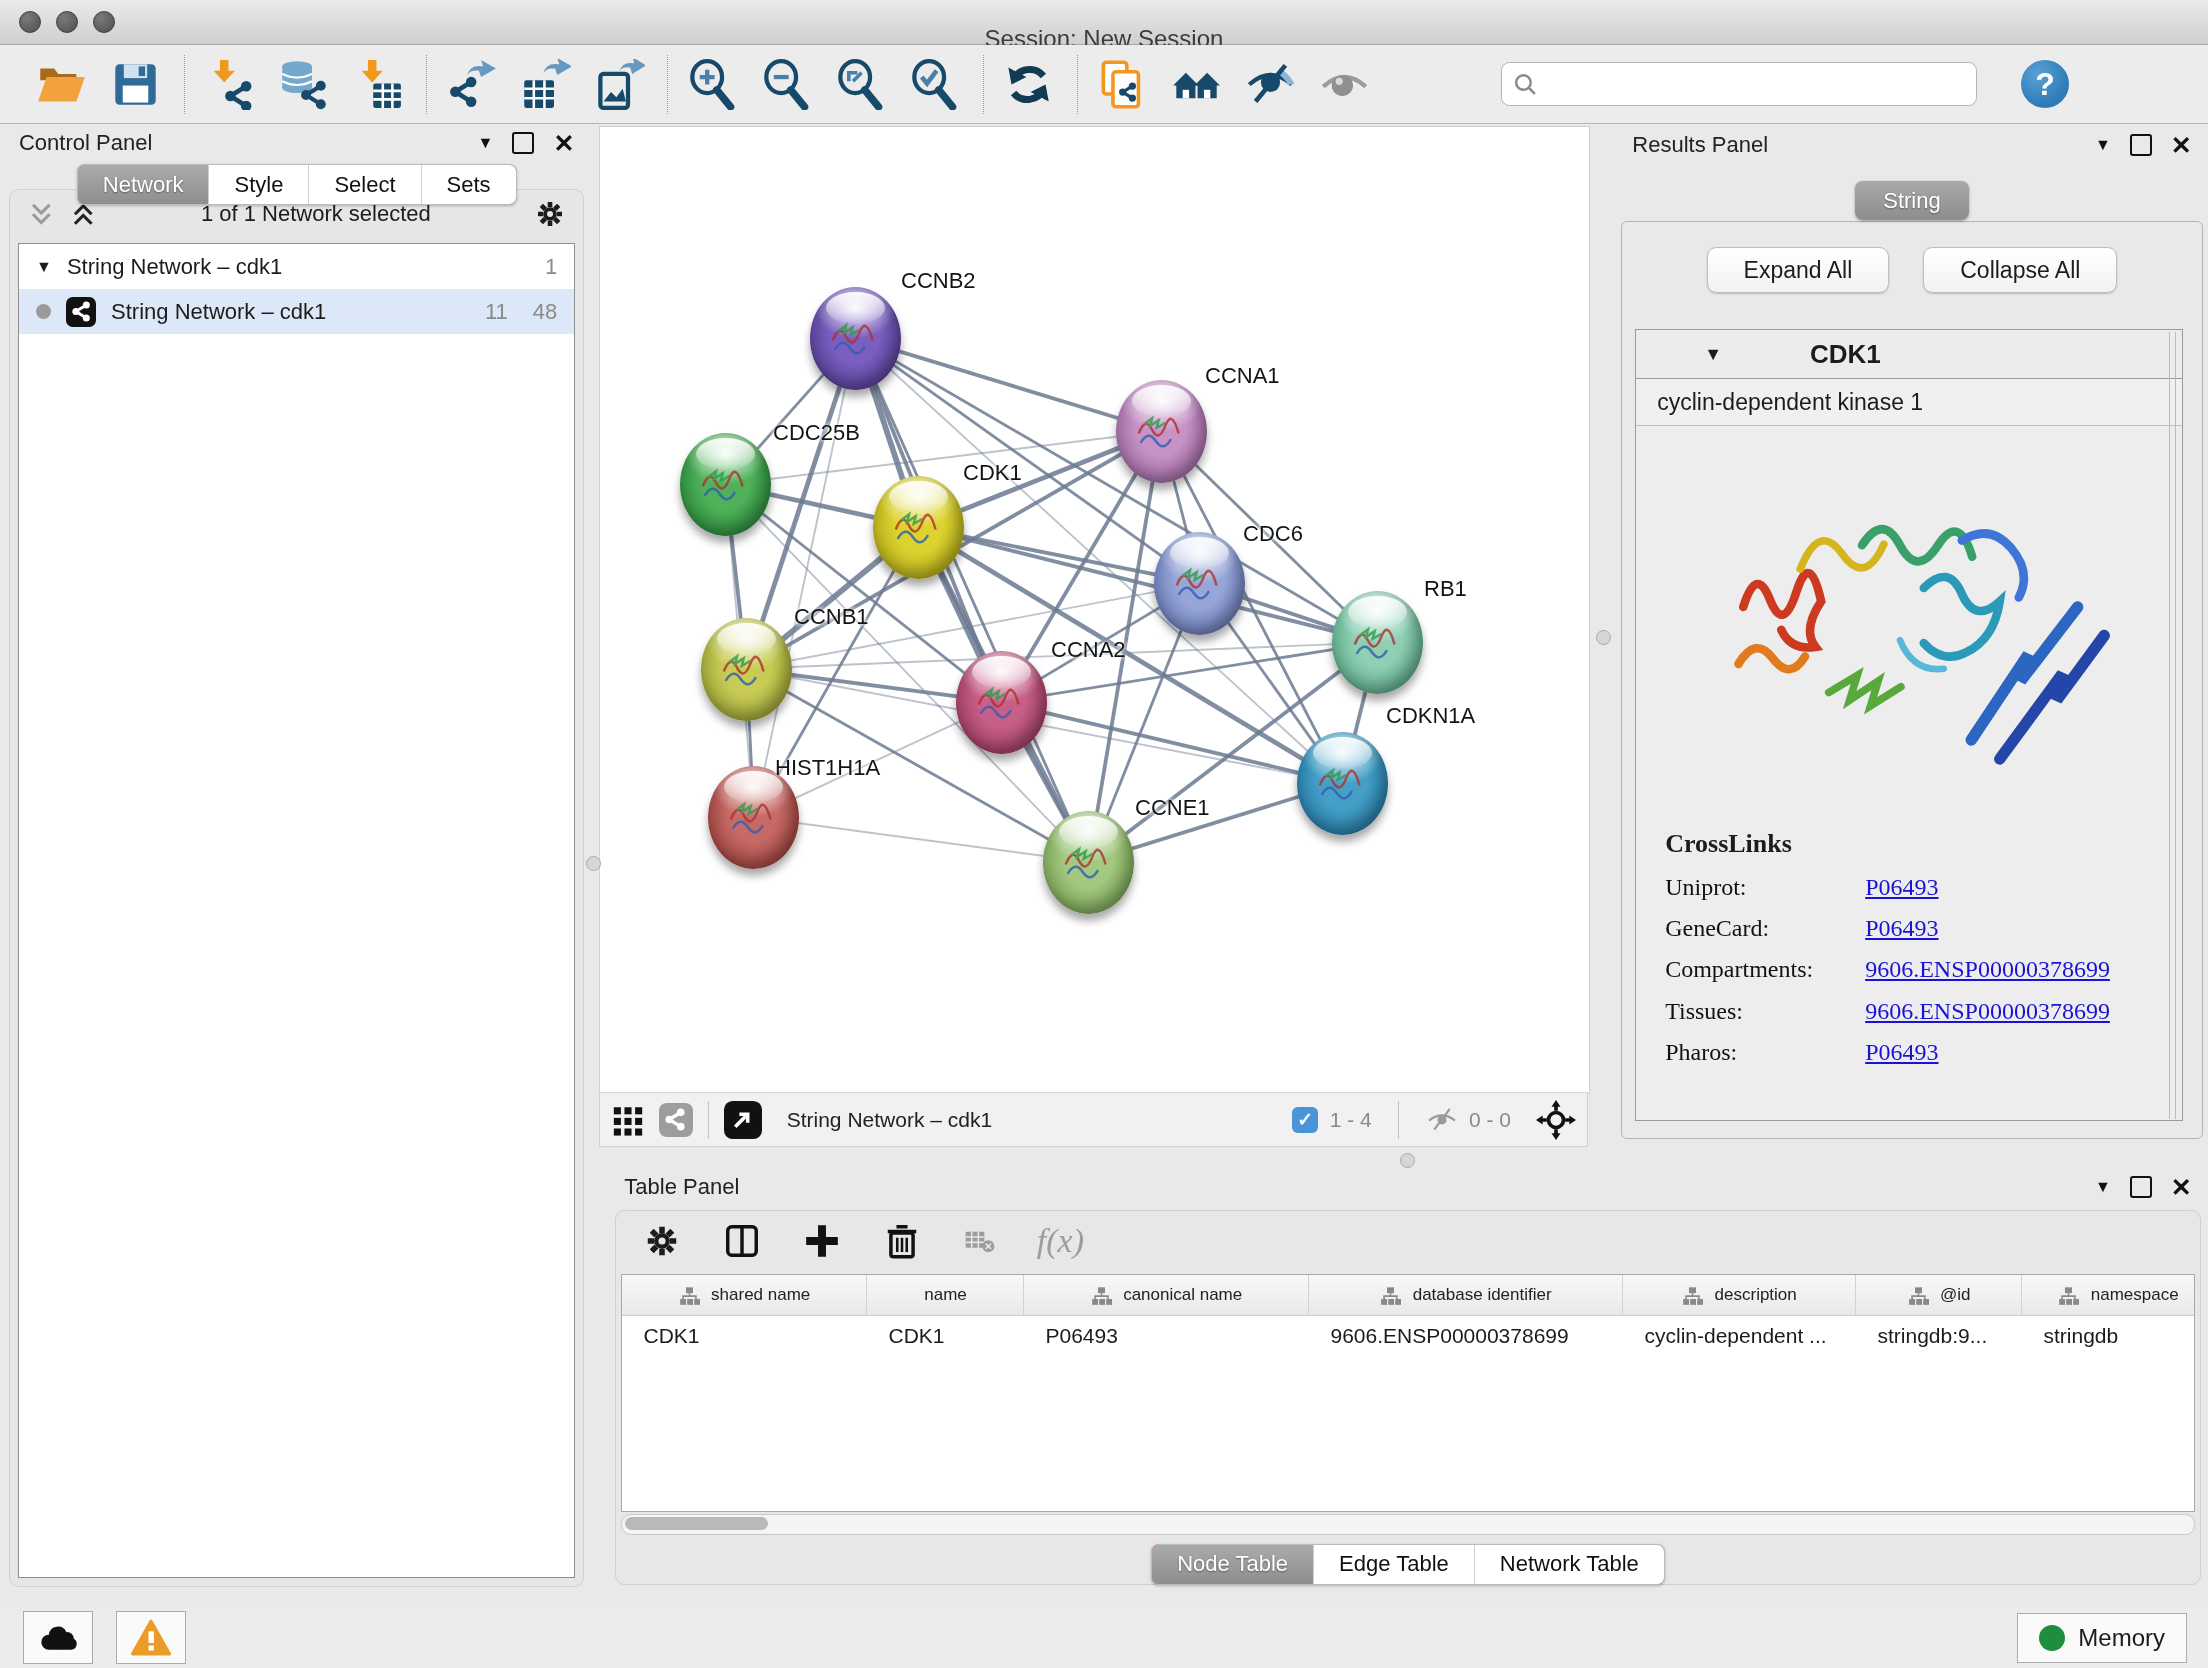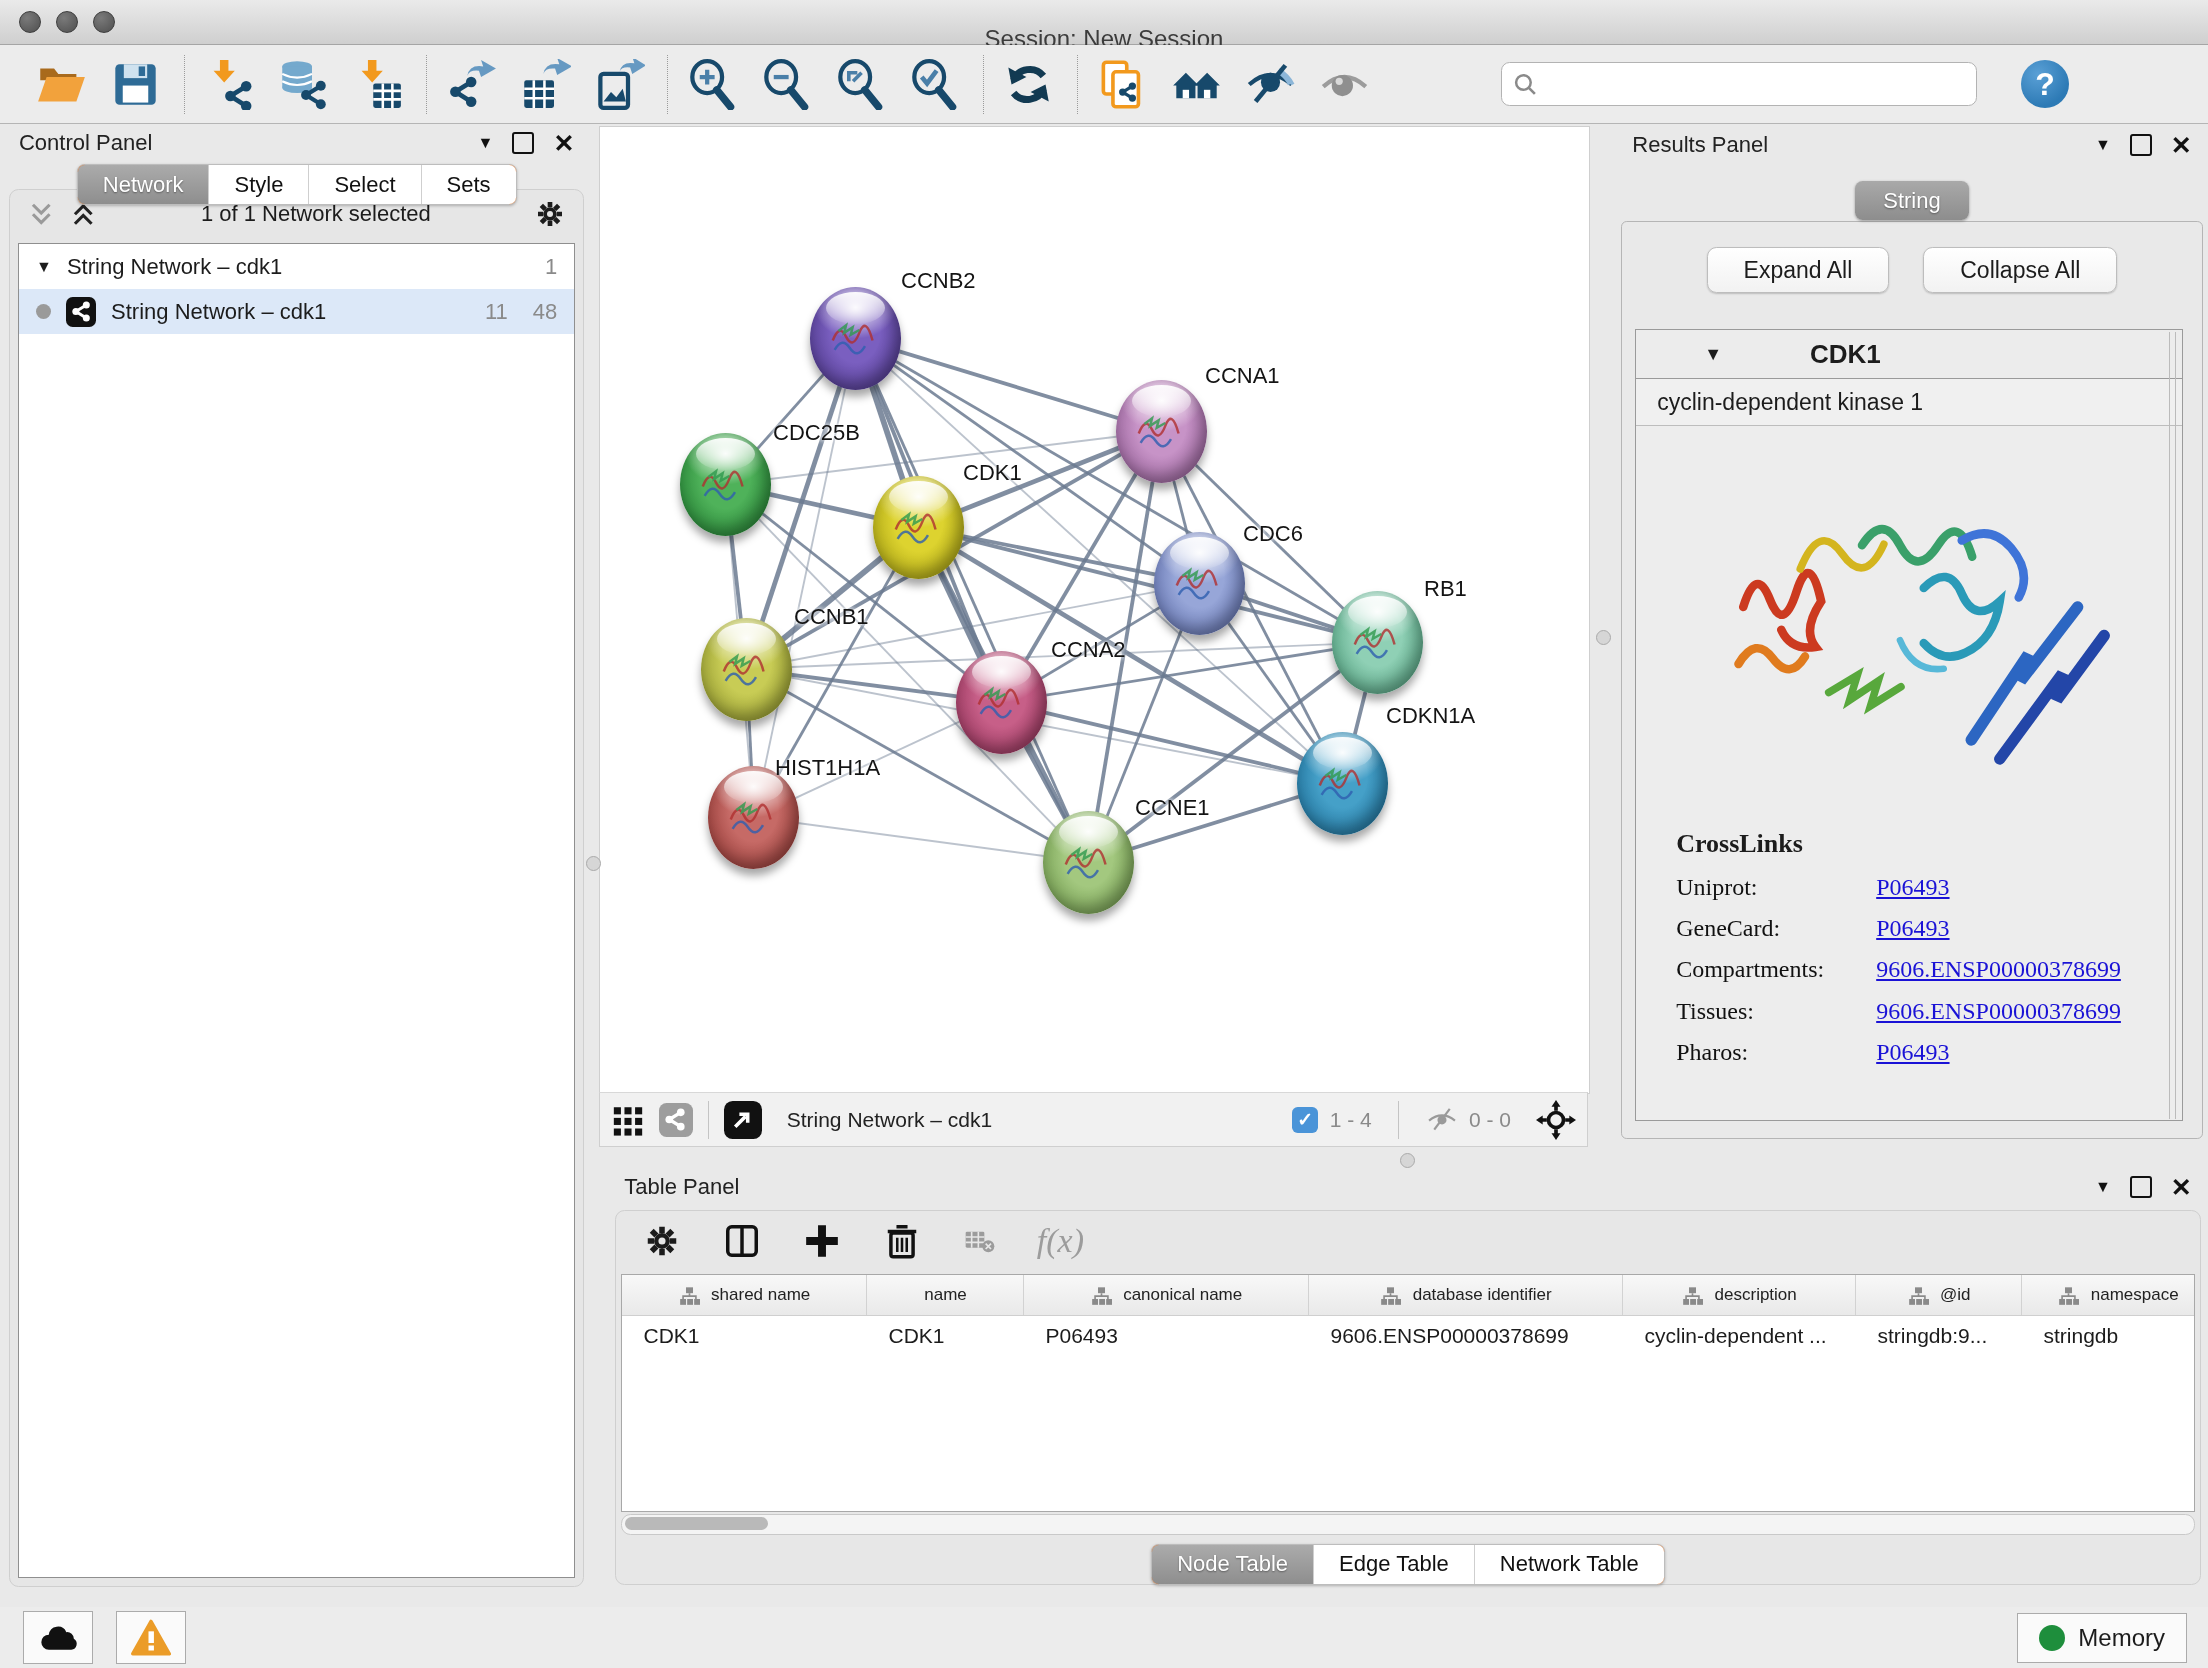--- a/index.html
+++ b/index.html
@@ -81,21 +81,21 @@
   .rp-btns{display:flex;justify-content:center;gap:34px;margin-top:25px;}
   .wbtn{background:linear-gradient(#ffffff,#f2f2f2);border:1px solid #bdbdbd;border-radius:9.5px;
     padding:8.6px 36px;font-size:23px;box-shadow:0 1px 1.9px rgba(0,0,0,.2);}
   .rp-card{position:absolute;left:13.3px;right:19px;top:107px;bottom:17px;background:#ededed;
     border:1.9px solid #9a9a9a;overflow:hidden;}
   .card-hdr{height:48px;display:flex;align-items:center;border-bottom:1.9px solid #9a9a9a;background:#ececec;}
   .card-hdr .tri{margin-left:68px;font-size:18px;}
   .card-hdr .sym{margin-left:88px;font-size:26px;font-weight:bold;}
   .desc-box{border-bottom:1px solid #bdbdbd;background:#f0f0f0;padding:9.5px 21px;font-size:23px;}
   .protein{display:block;margin:28.5px auto 9.5px auto;}
-  .xl{font-family:"Liberation Serif",serif;margin-left:40px;margin-top:13.3px;}
+  .xl{font-family:"Liberation Serif",serif;margin-left:29px;margin-top:13.3px;}
   .xl-h{font-size:26px;font-weight:bold;margin-bottom:15px;}
   .xl-row{display:flex;font-size:24px;margin-bottom:14.3px;}
   .xl-row .lab{width:200px;color:#111;}
   .xl-row a{color:#1a12d6;text-decoration:underline;}
   .rp-vtrack{position:absolute;right:5.7px;top:1.9px;bottom:1.9px;width:5.7px;border-left:1px solid #bbb;border-right:1px solid #bbb;}
   
   .table-panel{position:absolute;left:611px;top:1168px;width:1594px;height:417px;}
   .tp-inner{position:absolute;left:3.8px;right:3.8px;top:42px;bottom:0;background:#e7e7e7;border-radius:9.5px;border:1px solid #cfcfcf;}
   .tp-toolbar{height:59px;display:flex;align-items:center;gap:42px;padding-left:27px;}
   .tp-toolbar svg{width:38px;height:38px;}

